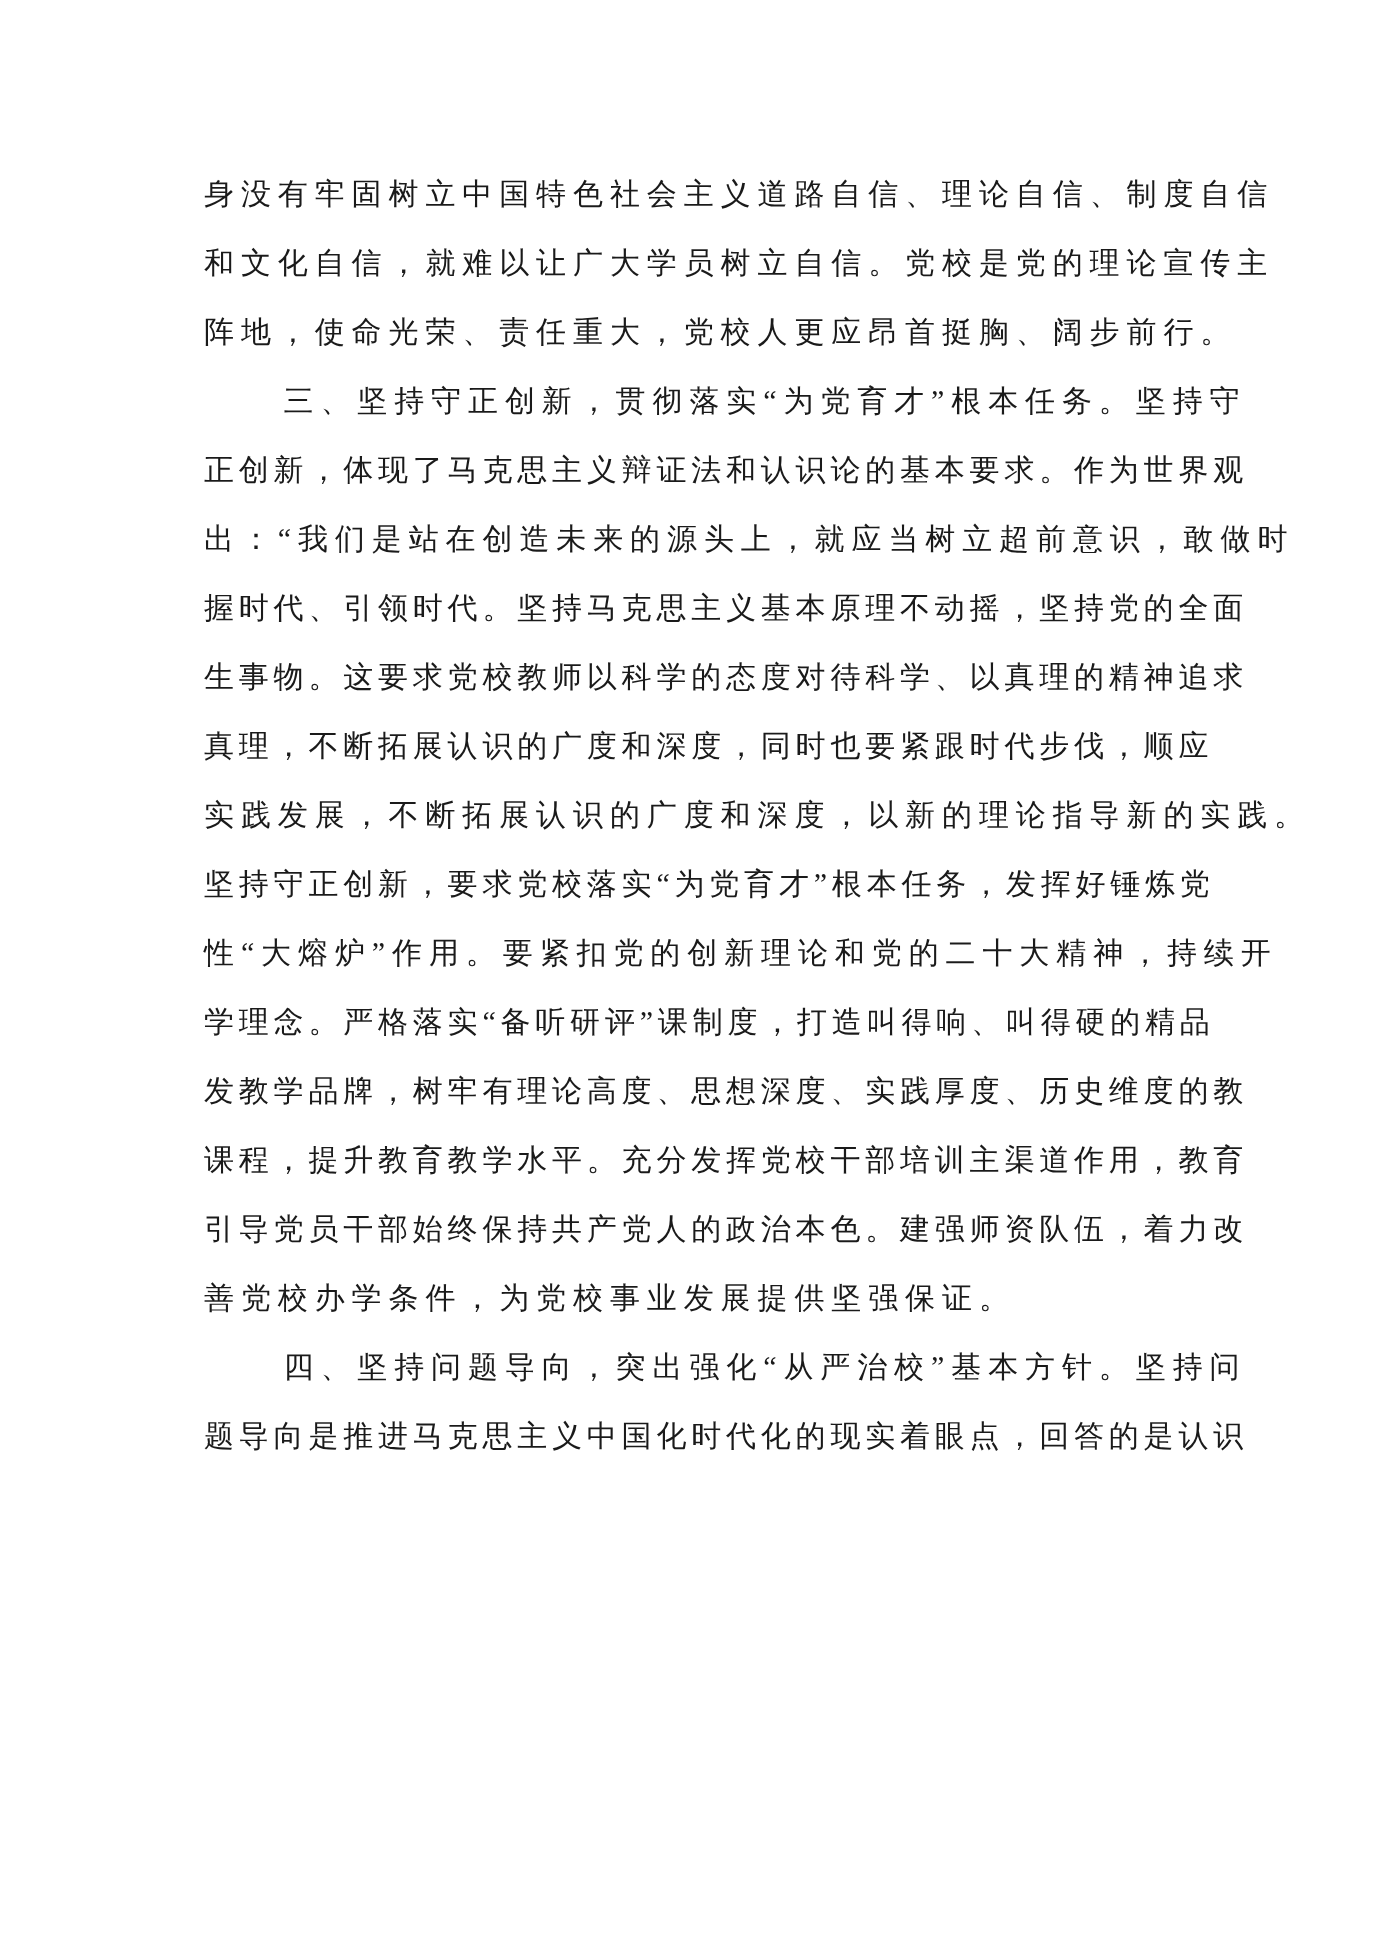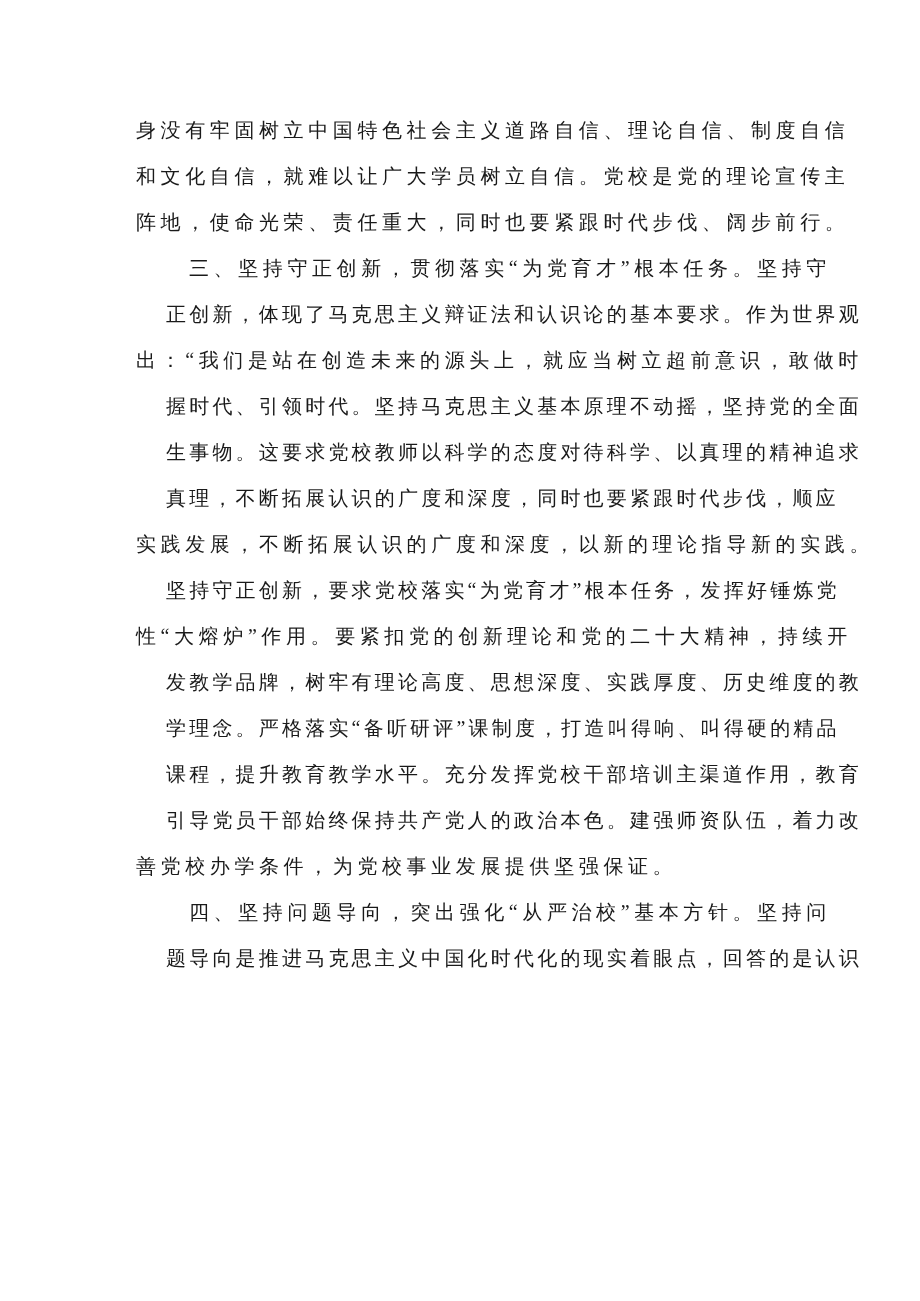--- a/index.html
+++ b/index.html
@@ -32,50 +32,49 @@
       line-height: 46px;
     }
     .line {
       display: block;
       height: 46px;
       white-space: nowrap;
       letter-spacing: 4.6px;
     }
     .line.tight {
       letter-spacing: 3.2px;
-      margin-left: 30px;
     }
     .line.indent {
       padding-left: 53px;
     }
   </style>
 </head>
 <body>
 
 <div class="page">
   <div class="text-body">
 
     <div>
       <span class="line">身没有牢固树立中国特色社会主义道路自信、理论自信、制度自信</span>
       <span class="line">和文化自信，就难以让广大学员树立自信。党校是党的理论宣传主</span>
-      <span class="line">阵地，使命光荣、责任重大，同时也要紧跟时代步伐、阔步前行。</span>
+      <span class="line">阵地，使命光荣、责任重大，党校人更应昂首挺胸、阔步前行。</span>
     </div>
 
     <div>
       <span class="line indent">三、坚持守正创新，贯彻落实“为党育才”根本任务。坚持守</span>
       <span class="line tight">正创新，体现了马克思主义辩证法和认识论的基本要求。作为世界观</span>
       <span class="line">出：“我们是站在创造未来的源头上，就应当树立超前意识，敢做时</span>
       <span class="line tight">握时代、引领时代。坚持马克思主义基本原理不动摇，坚持党的全面</span>
       <span class="line tight">生事物。这要求党校教师以科学的态度对待科学、以真理的精神追求</span>
       <span class="line tight">真理，不断拓展认识的广度和深度，同时也要紧跟时代步伐，顺应</span>
       <span class="line">实践发展，不断拓展认识的广度和深度，以新的理论指导新的实践。</span>
       <span class="line tight">坚持守正创新，要求党校落实“为党育才”根本任务，发挥好锤炼党</span>
       <span class="line">性“大熔炉”作用。要紧扣党的创新理论和党的二十大精神，持续开</span>
+      <span class="line tight">学理念。严格落实“备听研评”课制度，打造叫得响、叫得硬的精品</span>
       <span class="line tight">发教学品牌，树牢有理论高度、思想深度、实践厚度、历史维度的教</span>
-      <span class="line tight">学理念。严格落实“备听研评”课制度，打造叫得响、叫得硬的精品</span>
       <span class="line tight">课程，提升教育教学水平。充分发挥党校干部培训主渠道作用，教育</span>
       <span class="line tight">引导党员干部始终保持共产党人的政治本色。建强师资队伍，着力改</span>
       <span class="line">善党校办学条件，为党校事业发展提供坚强保证。</span>
     </div>
 
     <div>
       <span class="line indent">四、坚持问题导向，突出强化“从严治校”基本方针。坚持问</span>
       <span class="line tight">题导向是推进马克思主义中国化时代化的现实着眼点，回答的是认识</span>
     </div>
 

